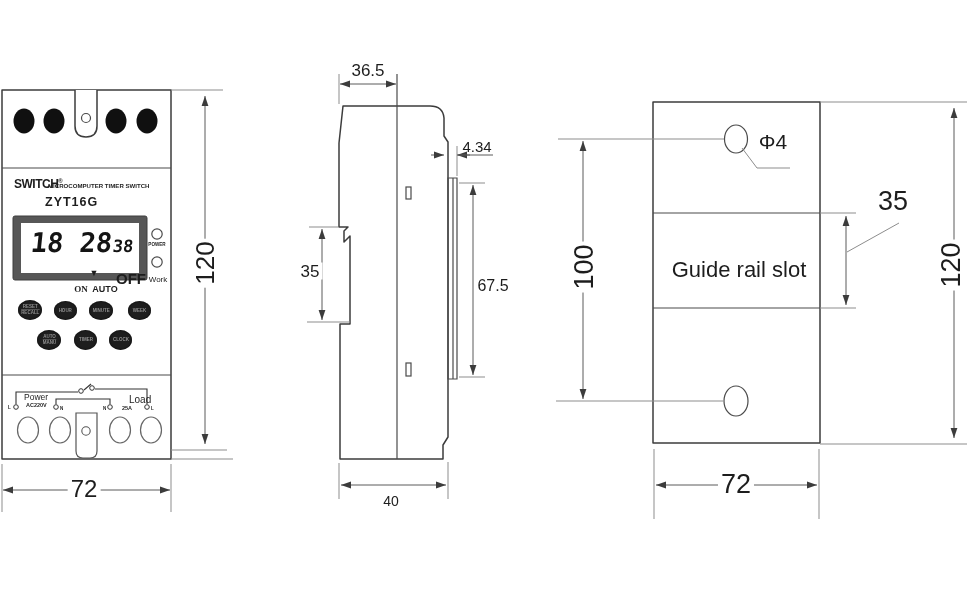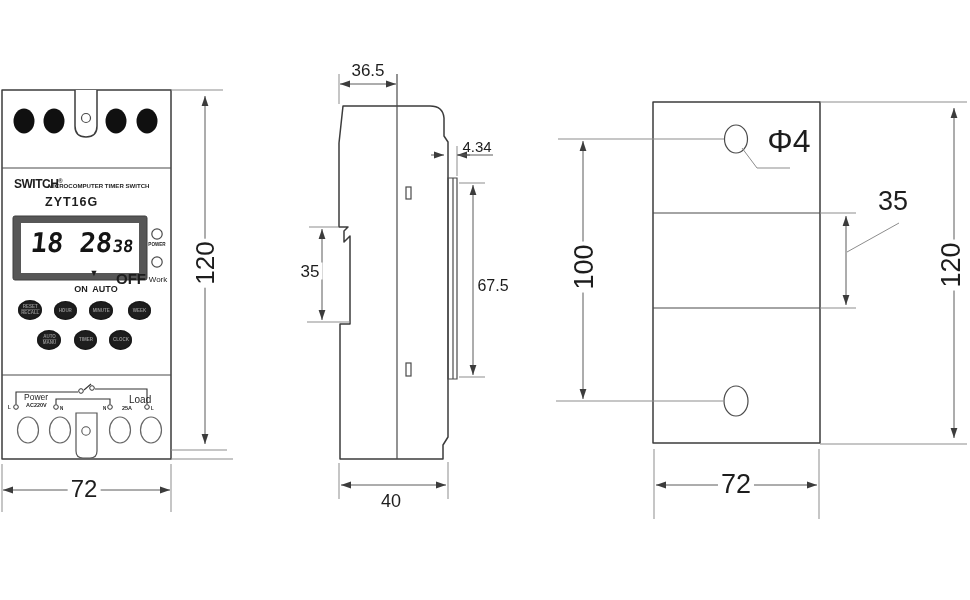--- a/index.html
+++ b/index.html
@@ -140,21 +140,21 @@
 
 <div class="lcd-time">
   <span class="t-main">18 28</span>
   <span class="t-sec">38</span>
 </div>
 <div class="lbl c" style="left:94px;top:273px;font-size:9px;">▼</div>
 
 <div class="lbl" style="left:157px;top:245px;font-size:10px;transform:translate(-50%,-50%) scale(0.46);font-weight:bold;">POWER</div>
 <div class="lbl c" style="left:158px;top:280px;font-size:8px;">Work</div>
 
-<div class="lbl c" style="left:81px;top:289px;font-size:9px;font-weight:bold;">ON</div>
+<div class="lbl c" style="left:81px;top:289px;font-size:9px;font-weight:bold;font-family:Liberation Serif, serif;">ON</div>
 <div class="lbl c" style="left:105px;top:289px;font-size:9px;font-weight:bold;">AUTO</div>
 <div class="lbl c" style="left:131px;top:278px;font-size:15px;font-weight:bold;">OFF</div>
 
 <div class="btn" style="left:18px;top:300px;width:24px;height:20px;">
   <div class="btn-inner">
     <span>RESET</span>
     <span class="div2">RECALL</span>
   </div>
 </div>
 <div class="btn" style="left:54px;top:301px;width:23px;height:19px;">
@@ -198,21 +198,22 @@
 <div class="lbl" style="left:103px;top:406px;font-size:10px;transform:scale(0.45);transform-origin:0 0;font-weight:bold;">N</div>
 <div class="lbl" style="left:151px;top:406px;font-size:10px;transform:scale(0.45);transform-origin:0 0;font-weight:bold;">L</div>
 
 <div class="lbl c bgw" style="left:84px;top:489px;font-size:24px;">72</div>
 <div class="lbl rot bgw" style="left:205px;top:263px;font-size:26px;">120</div>
 
 <div class="lbl c" style="left:368px;top:70px;font-size:17px;">36.5</div>
 <div class="lbl c" style="left:477px;top:146px;font-size:15px;">4.34</div>
 <div class="lbl c bgw" style="left:310px;top:271px;font-size:17px;">35</div>
 <div class="lbl c bgw" style="left:493px;top:286px;font-size:16px;">67.5</div>
-<div class="lbl c" style="left:391px;top:501px;font-size:18px;text-align:center;">40</div>
-
-<div class="lbl c" style="left:789px;top:141px;font-size:32px;">Φ4</div>
+<div class="lbl c" style="left:391px;top:501px;font-size:14px;text-align:center;">40</div>
+
+<div class="lbl c" style="left:773px;top:141px;font-size:21px;">Φ4</div>
+<div class="lbl c" style="left:739px;top:270px;font-size:22px;">Guide rail slot</div>
 <div class="lbl c" style="left:893px;top:201px;font-size:27px;">35</div>
 <div class="lbl rot bgw" style="left:584px;top:267px;font-size:27px;">100</div>
 <div class="lbl rot bgw" style="left:951px;top:265px;font-size:27px;">120</div>
 <div class="lbl c bgw" style="left:736px;top:484px;font-size:27px;">72</div>
 
 </div>
 
 </body></html>

